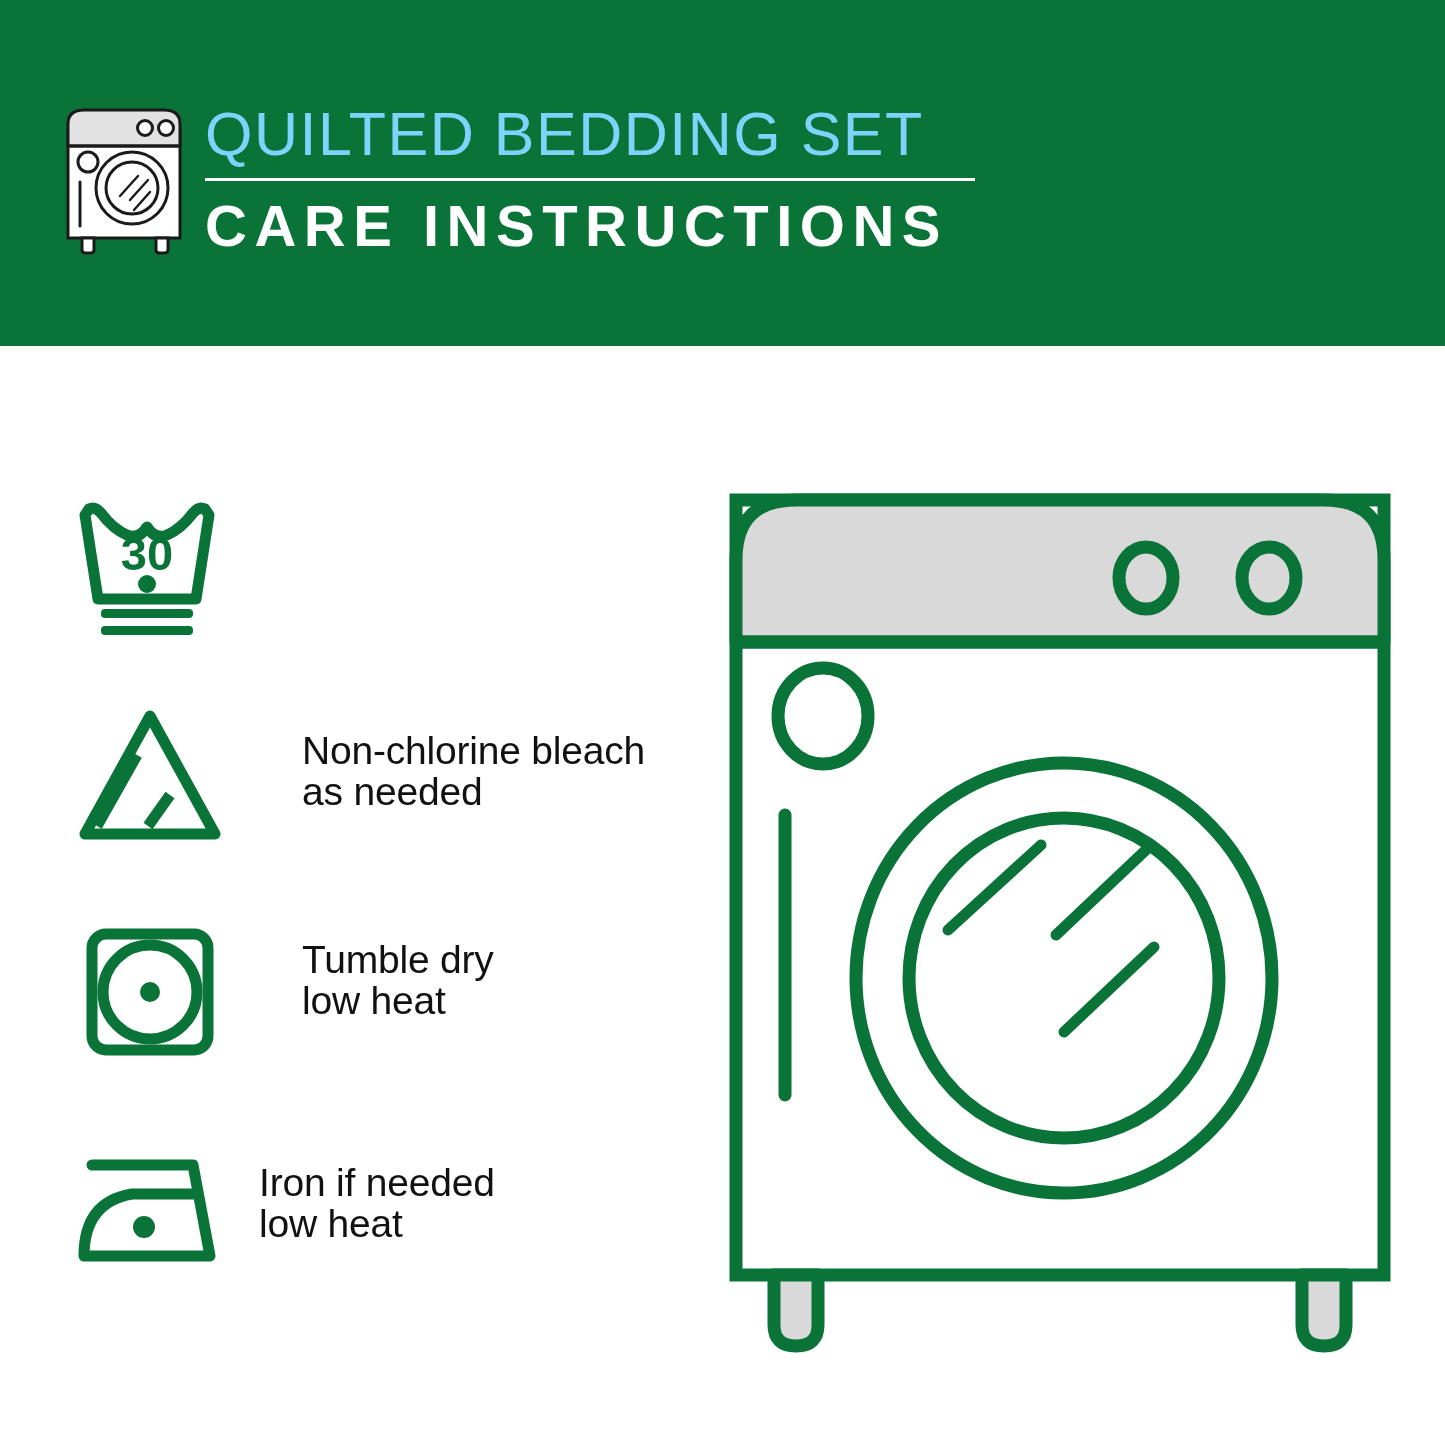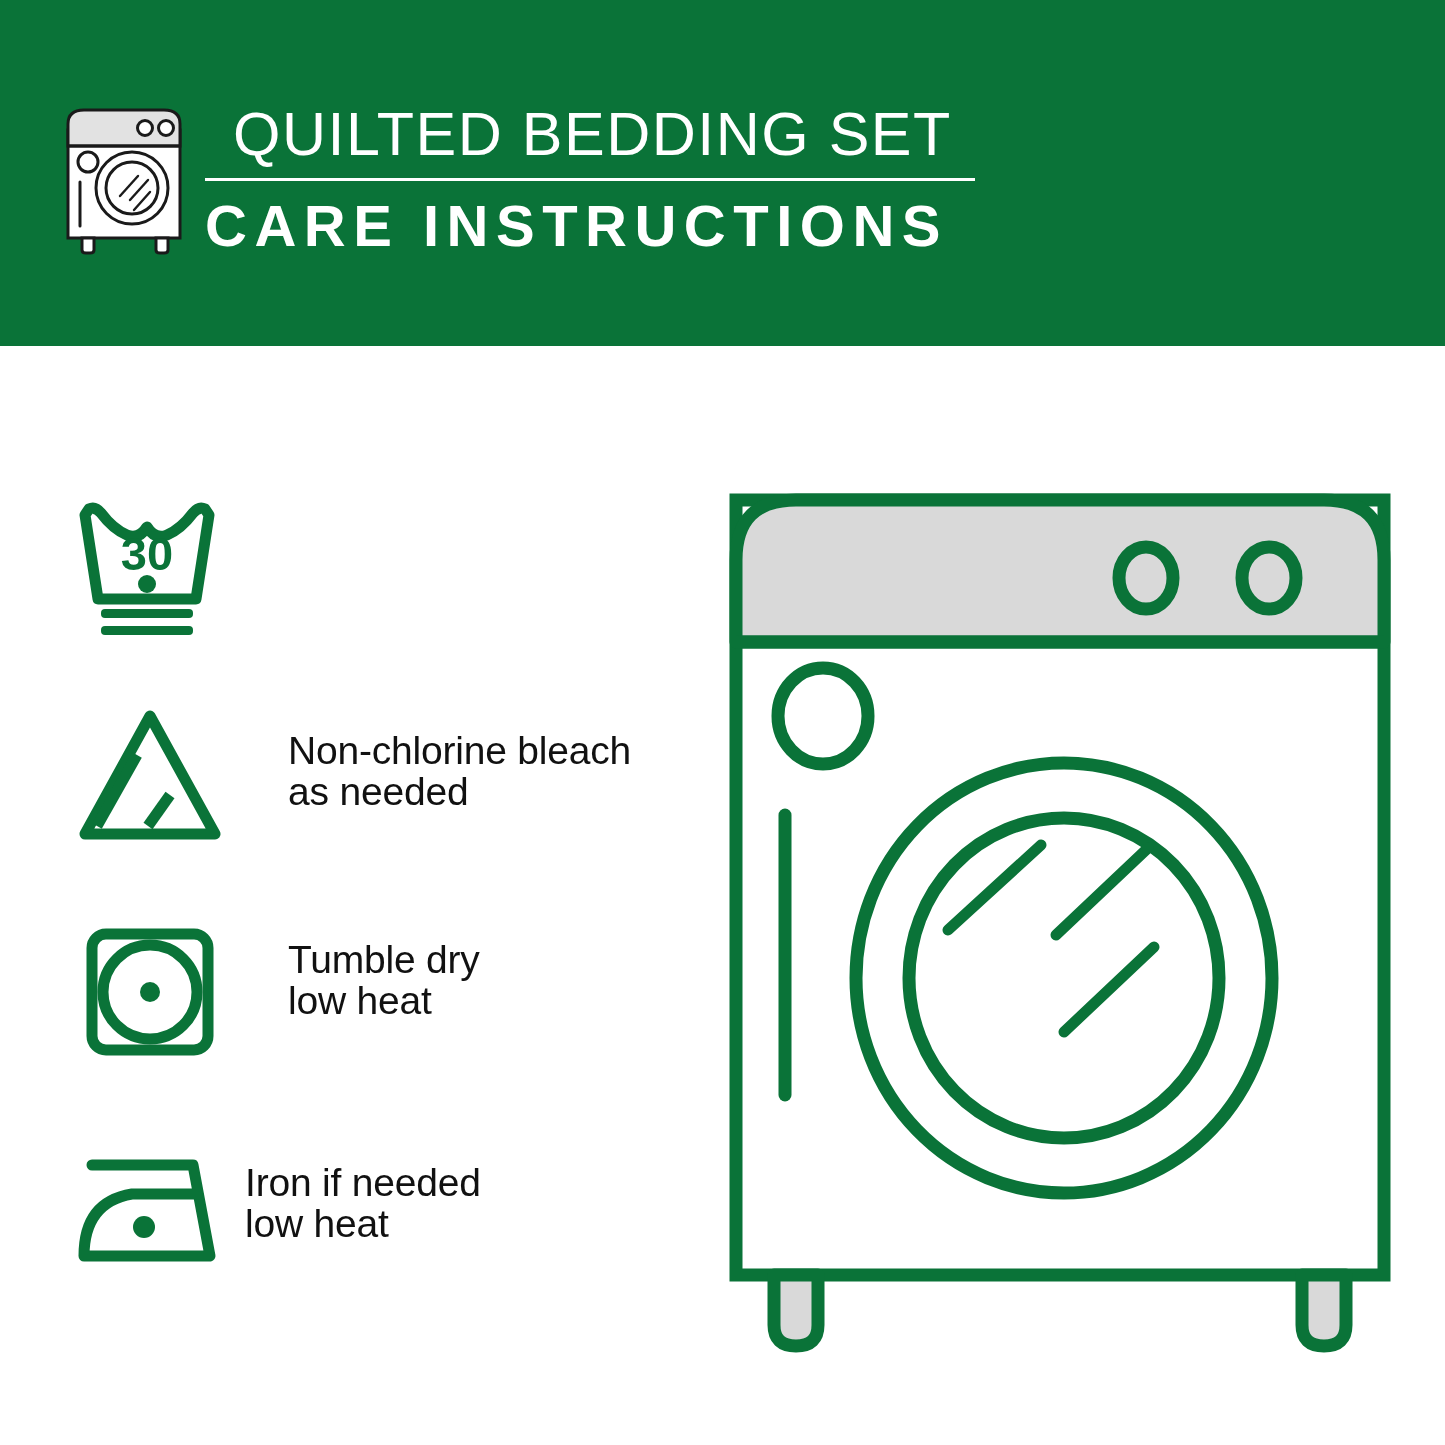--- a/index.html
+++ b/index.html
@@ -38,24 +38,23 @@
     position: absolute;
     left: 205px;
     top: 98px;
     width: 790px;
   }
   #title-main {
     font-family: "Liberation Sans", sans-serif;
     font-size: 61px;
     font-weight: 300;
     letter-spacing: 1.5px;
-    color: #ffffff;
+    color: #7dd3fc;
     line-height: 72px;
     white-space: nowrap;
-    margin-left: 28px;
   }
   #title-divider {
     width: 770px;
     height: 3px;
     background: #ffffff;
     margin-top: 8px;
     margin-bottom: 12px;
   }
   #title-sub {
     font-family: "Liberation Sans", sans-serif;
@@ -72,20 +71,21 @@
     position: absolute;
     left: 70px;
     top: 487px;
     width: 620px;
   }
   .care-row {
     position: relative;
     display: flex;
     align-items: flex-start;
     height: 215px;
+    gap: 14px;
   }
   .care-symbol {
     width: 160px;
     flex: 0 0 160px;
     display: flex;
     align-items: flex-start;
     justify-content: center;
   }
   .care-text {
     margin-left: 58px;

